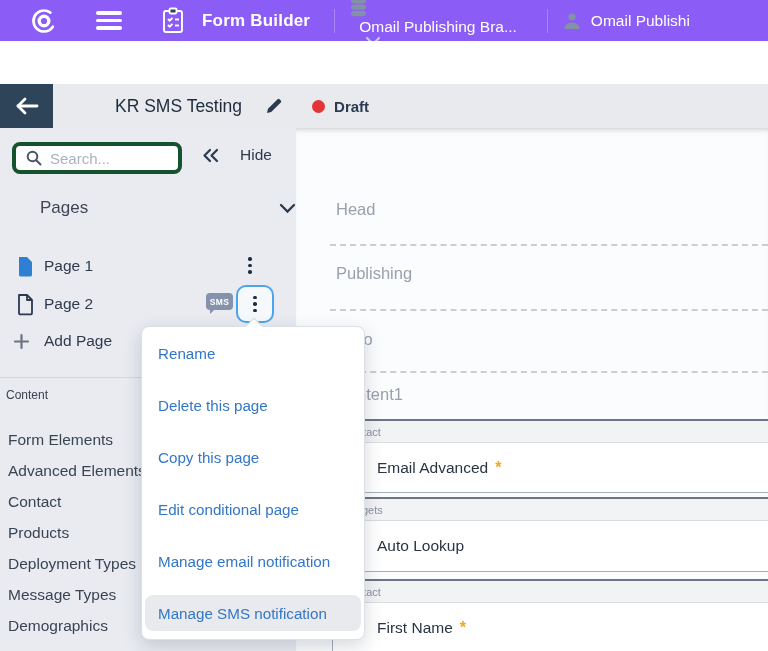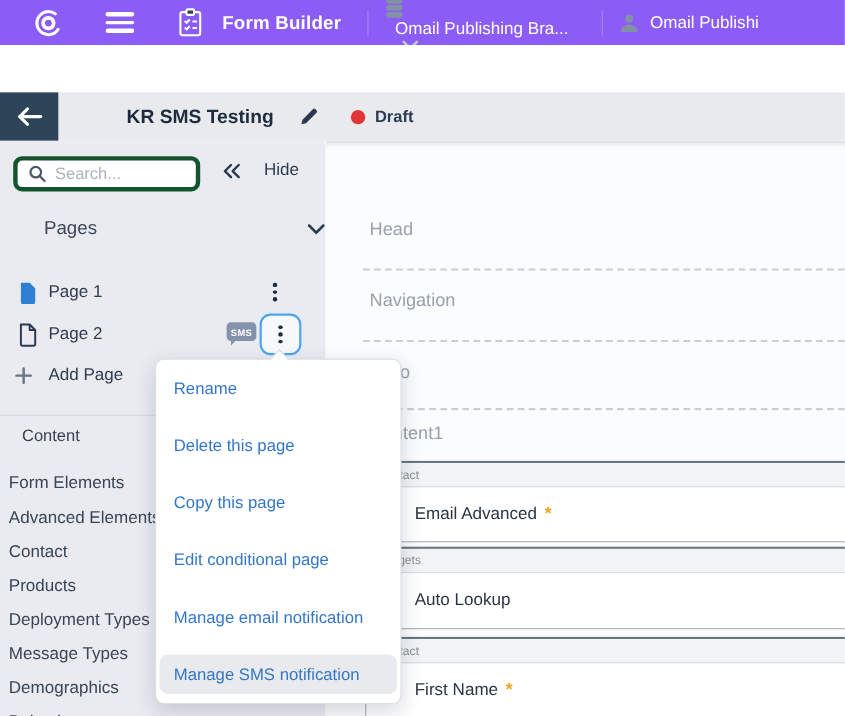--- a/index.html
+++ b/index.html
@@ -21,21 +21,21 @@
   .tb-divider2 { width:1px; height:24px; background:rgba(255,255,255,.25); margin-left:30px; }
   .account-group { display:flex; align-items:center; margin-left:14px; cursor:pointer; white-space:nowrap; }
   .account-label { margin-left:9px; font-size:15.5px; }
 
   
   .gap-strip { position:absolute; left:0; top:41px; width:768px; height:43px; background:#fff; }
   .titlebar { position:absolute; left:0; top:84px; width:768px; height:44px;
               background:#e8eaee; display:flex; align-items:center; }
   .back-btn { width:53px; height:44px; background:#2e4459; display:flex;
               align-items:center; justify-content:center; cursor:pointer; flex:0 0 auto; }
-  .form-title { margin-left:62px; font-size:17.5px; font-weight:700; color:#1e2c3e; }
+  .form-title { margin-left:62px; font-size:17.5px; font-weight:400; color:#1e2c3e; }
   .pencil { margin-left:22px; display:flex; cursor:pointer; }
   .status-dot { margin-left:28px; width:13px; height:13px; border-radius:50%; background:#e23636; }
   .status-label { margin-left:9px; font-size:15px; font-weight:600; color:#2b3b51; }
 
   
   .sidebar { position:absolute; left:0; top:128px; width:296px; height:523px;
              background:#e9ebf1; }
   .search-box { position:absolute; left:12px; top:14px; width:170px; height:32px;
                 background:#fff; border:4px solid #14532d; border-radius:8px;
                 display:flex; align-items:center; }
@@ -64,21 +64,21 @@
   .sms-badge::after { content:""; position:absolute; left:4px; bottom:-4px;
                border:4px solid transparent; border-top-color:#8492ab; border-left-color:#8492ab; }
   .kebab-box { position:absolute; left:236px; top:1px; width:38px; height:38px;
                border:2px solid #4ba5ee; border-radius:10px; background:#f6f9fc;
                display:flex; align-items:center; justify-content:center; cursor:pointer; }
   .add-page { position:absolute; left:0; top:198px; height:30px; width:296px;
               display:flex; align-items:center; cursor:pointer; }
   .add-page svg { position:absolute; left:13px; }
   .add-page span { position:absolute; left:44px; font-size:15.5px; color:#2f3b4c; }
   .side-divider { position:absolute; left:0; top:249px; width:296px; height:1px; background:#d3d7de; }
-  .content-header { position:absolute; left:20px; top:260px; font-size:15px; color:#39414f; }
+  .content-header { position:absolute; left:6px; top:260px; font-size:12px; color:#39414f; }
   .content-list { position:absolute; left:0; top:296px; width:296px; list-style:none; }
   .content-list li { height:31px; padding-left:8px; font-size:15.5px; color:#3a4553;
                      display:flex; align-items:center; white-space:nowrap; cursor:pointer; }
 
   
   .main { position:absolute; left:296px; top:128px; width:472px; height:523px;
           background:#fbfcfd; box-shadow:inset 0 6px 6px -5px rgba(40,50,70,.25); overflow:hidden; }
   .section-label { position:absolute; left:40px; font-size:16.5px; color:#99a1ad; cursor:pointer; }
   .dash { position:absolute; left:34px; right:0; height:0;
           border-top:2px dashed #c9cdd4; }
@@ -253,21 +253,21 @@
     <li>Deployment Types</li>
     <li>Message Types</li>
     <li>Demographics</li>
     <li>Behavior</li>
   </ul>
 </aside>
 
 <main class="main">
   <span class="section-label" style="top:72px">Head</span>
   <span class="dash" style="top:116px"></span>
-  <span class="section-label" style="top:136px">Navigation</span>
+  <span class="section-label" style="top:136px">Publishing</span>
   <span class="dash" style="top:181px"></span>
   <span class="section-label" style="top:202px">Logo</span>
   <span class="dash" style="top:243px"></span>
   <span class="content-label">Content1</span>
 
   <div class="el-card card-1">
     <div class="el-strip">Contact</div>
     <div class="el-body">
       <span>Email Advanced</span>
       <span class="req">*</span>

